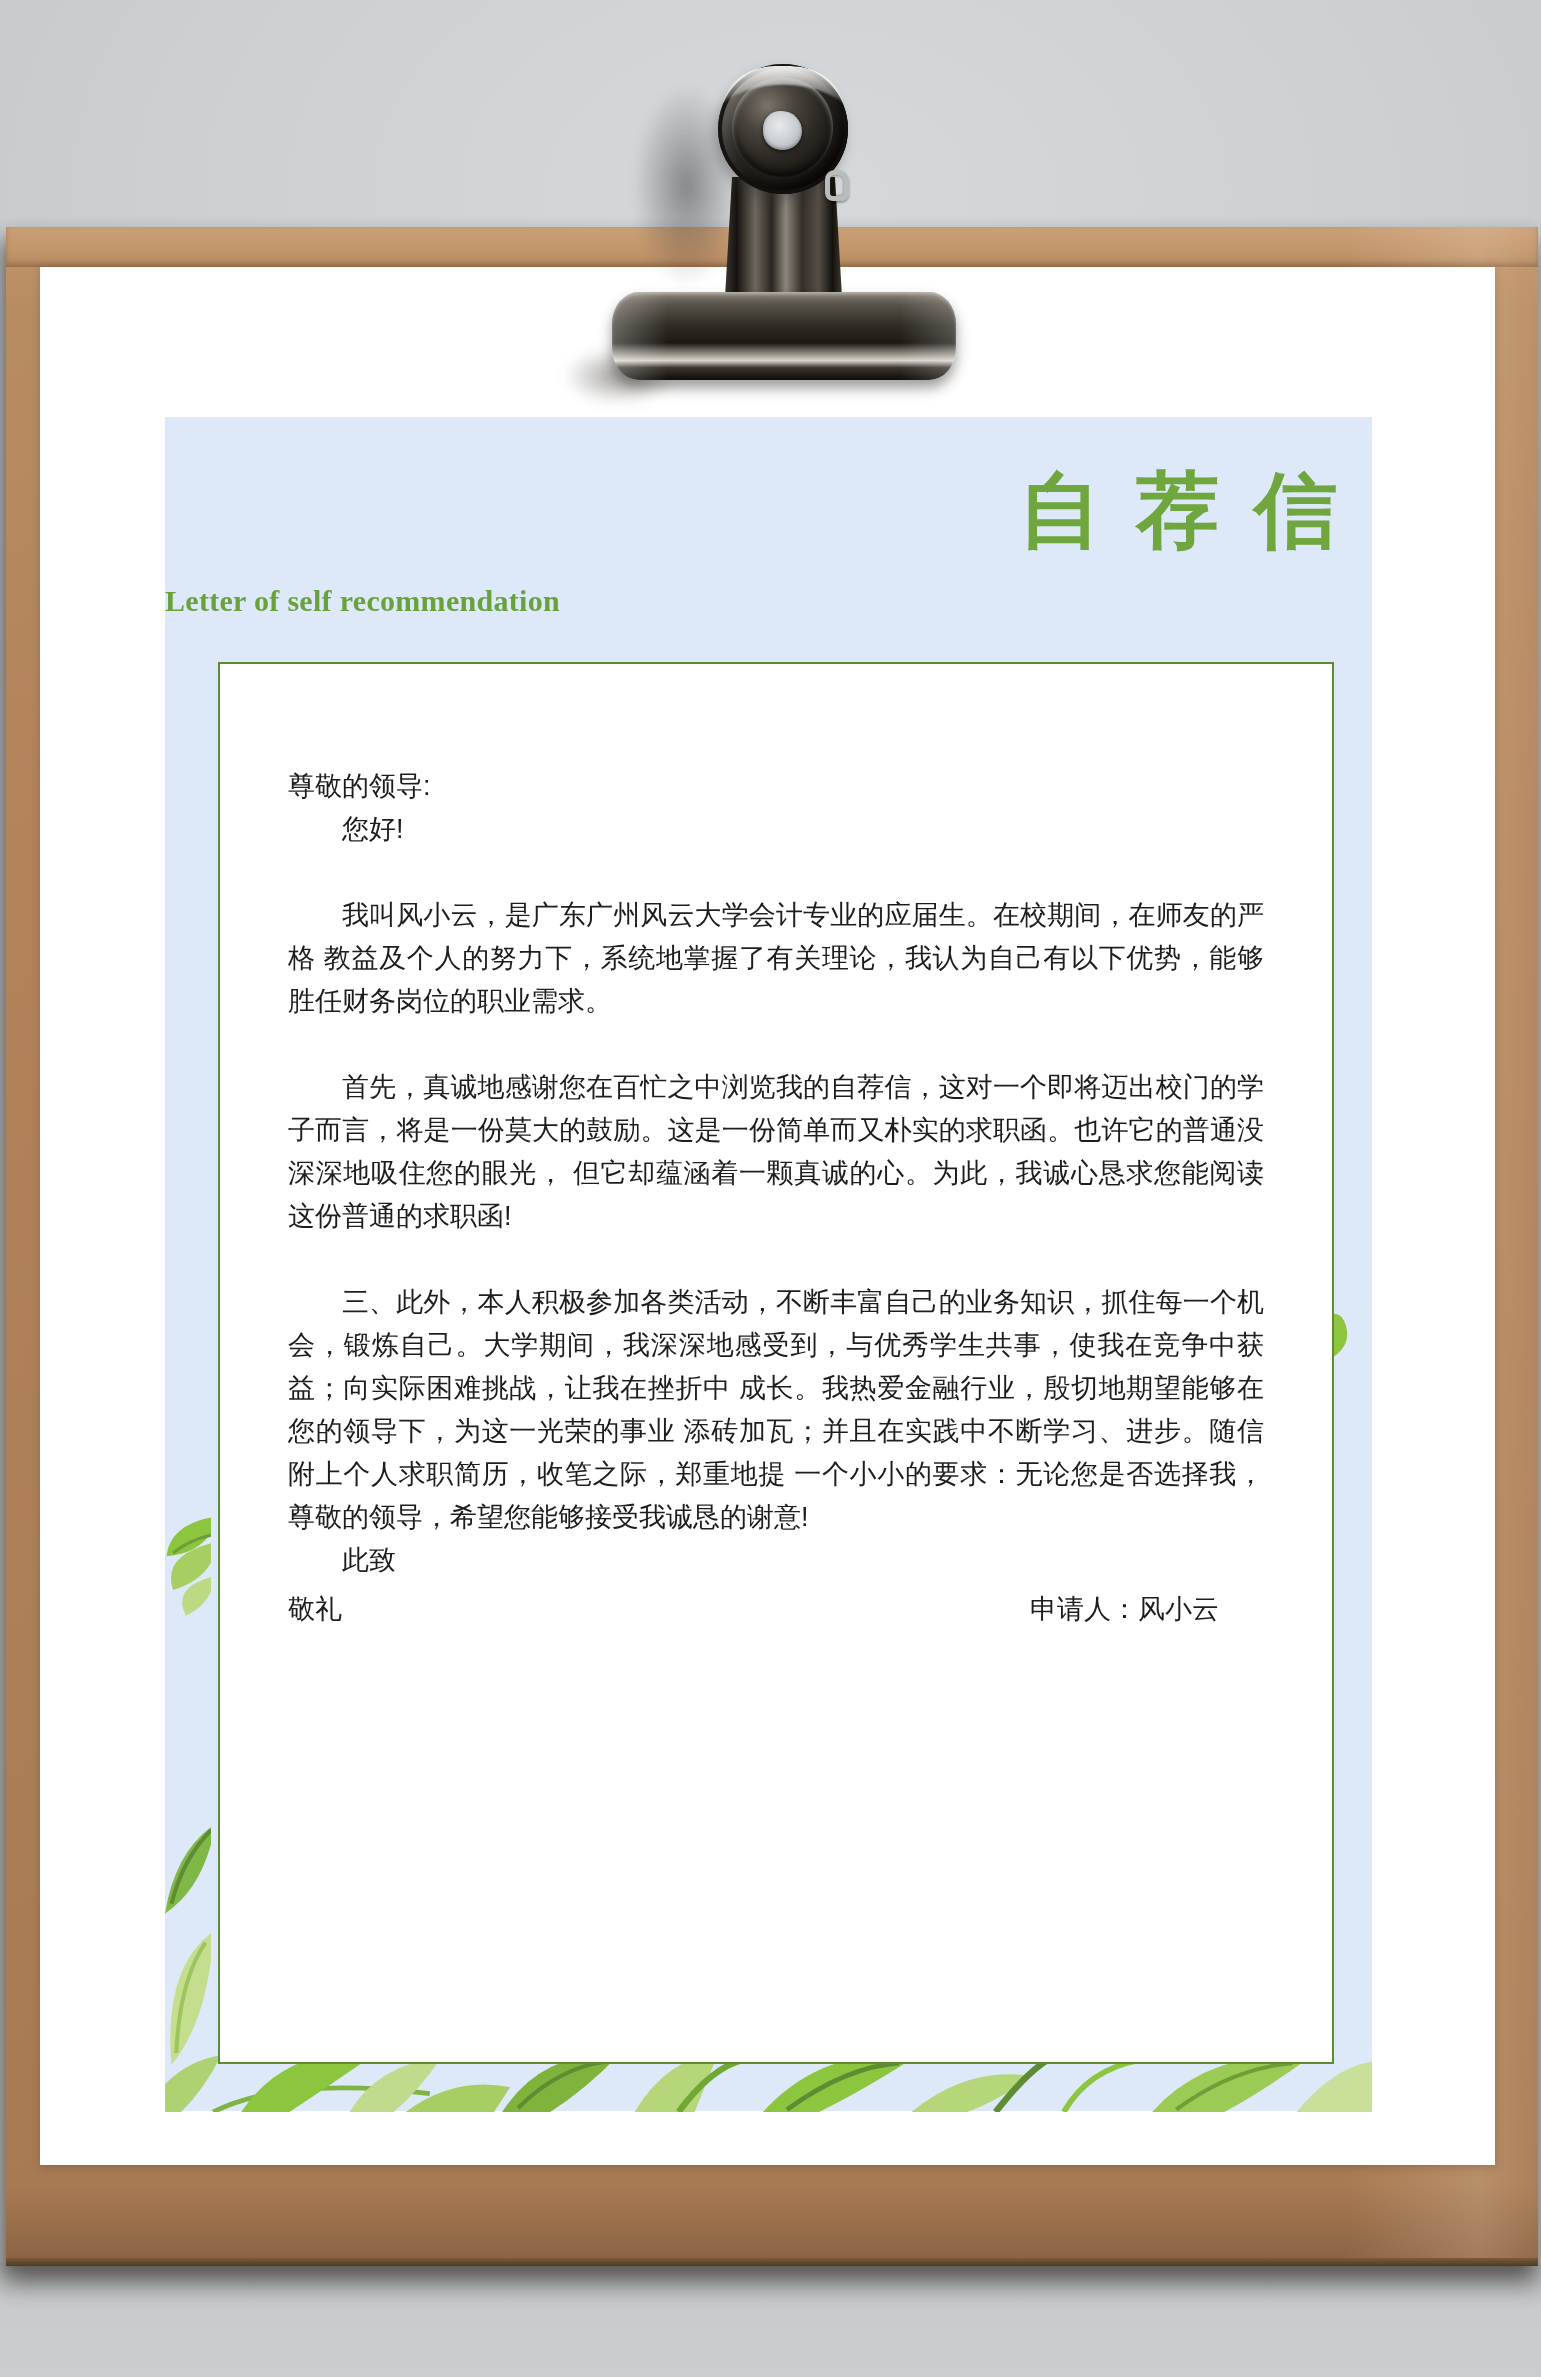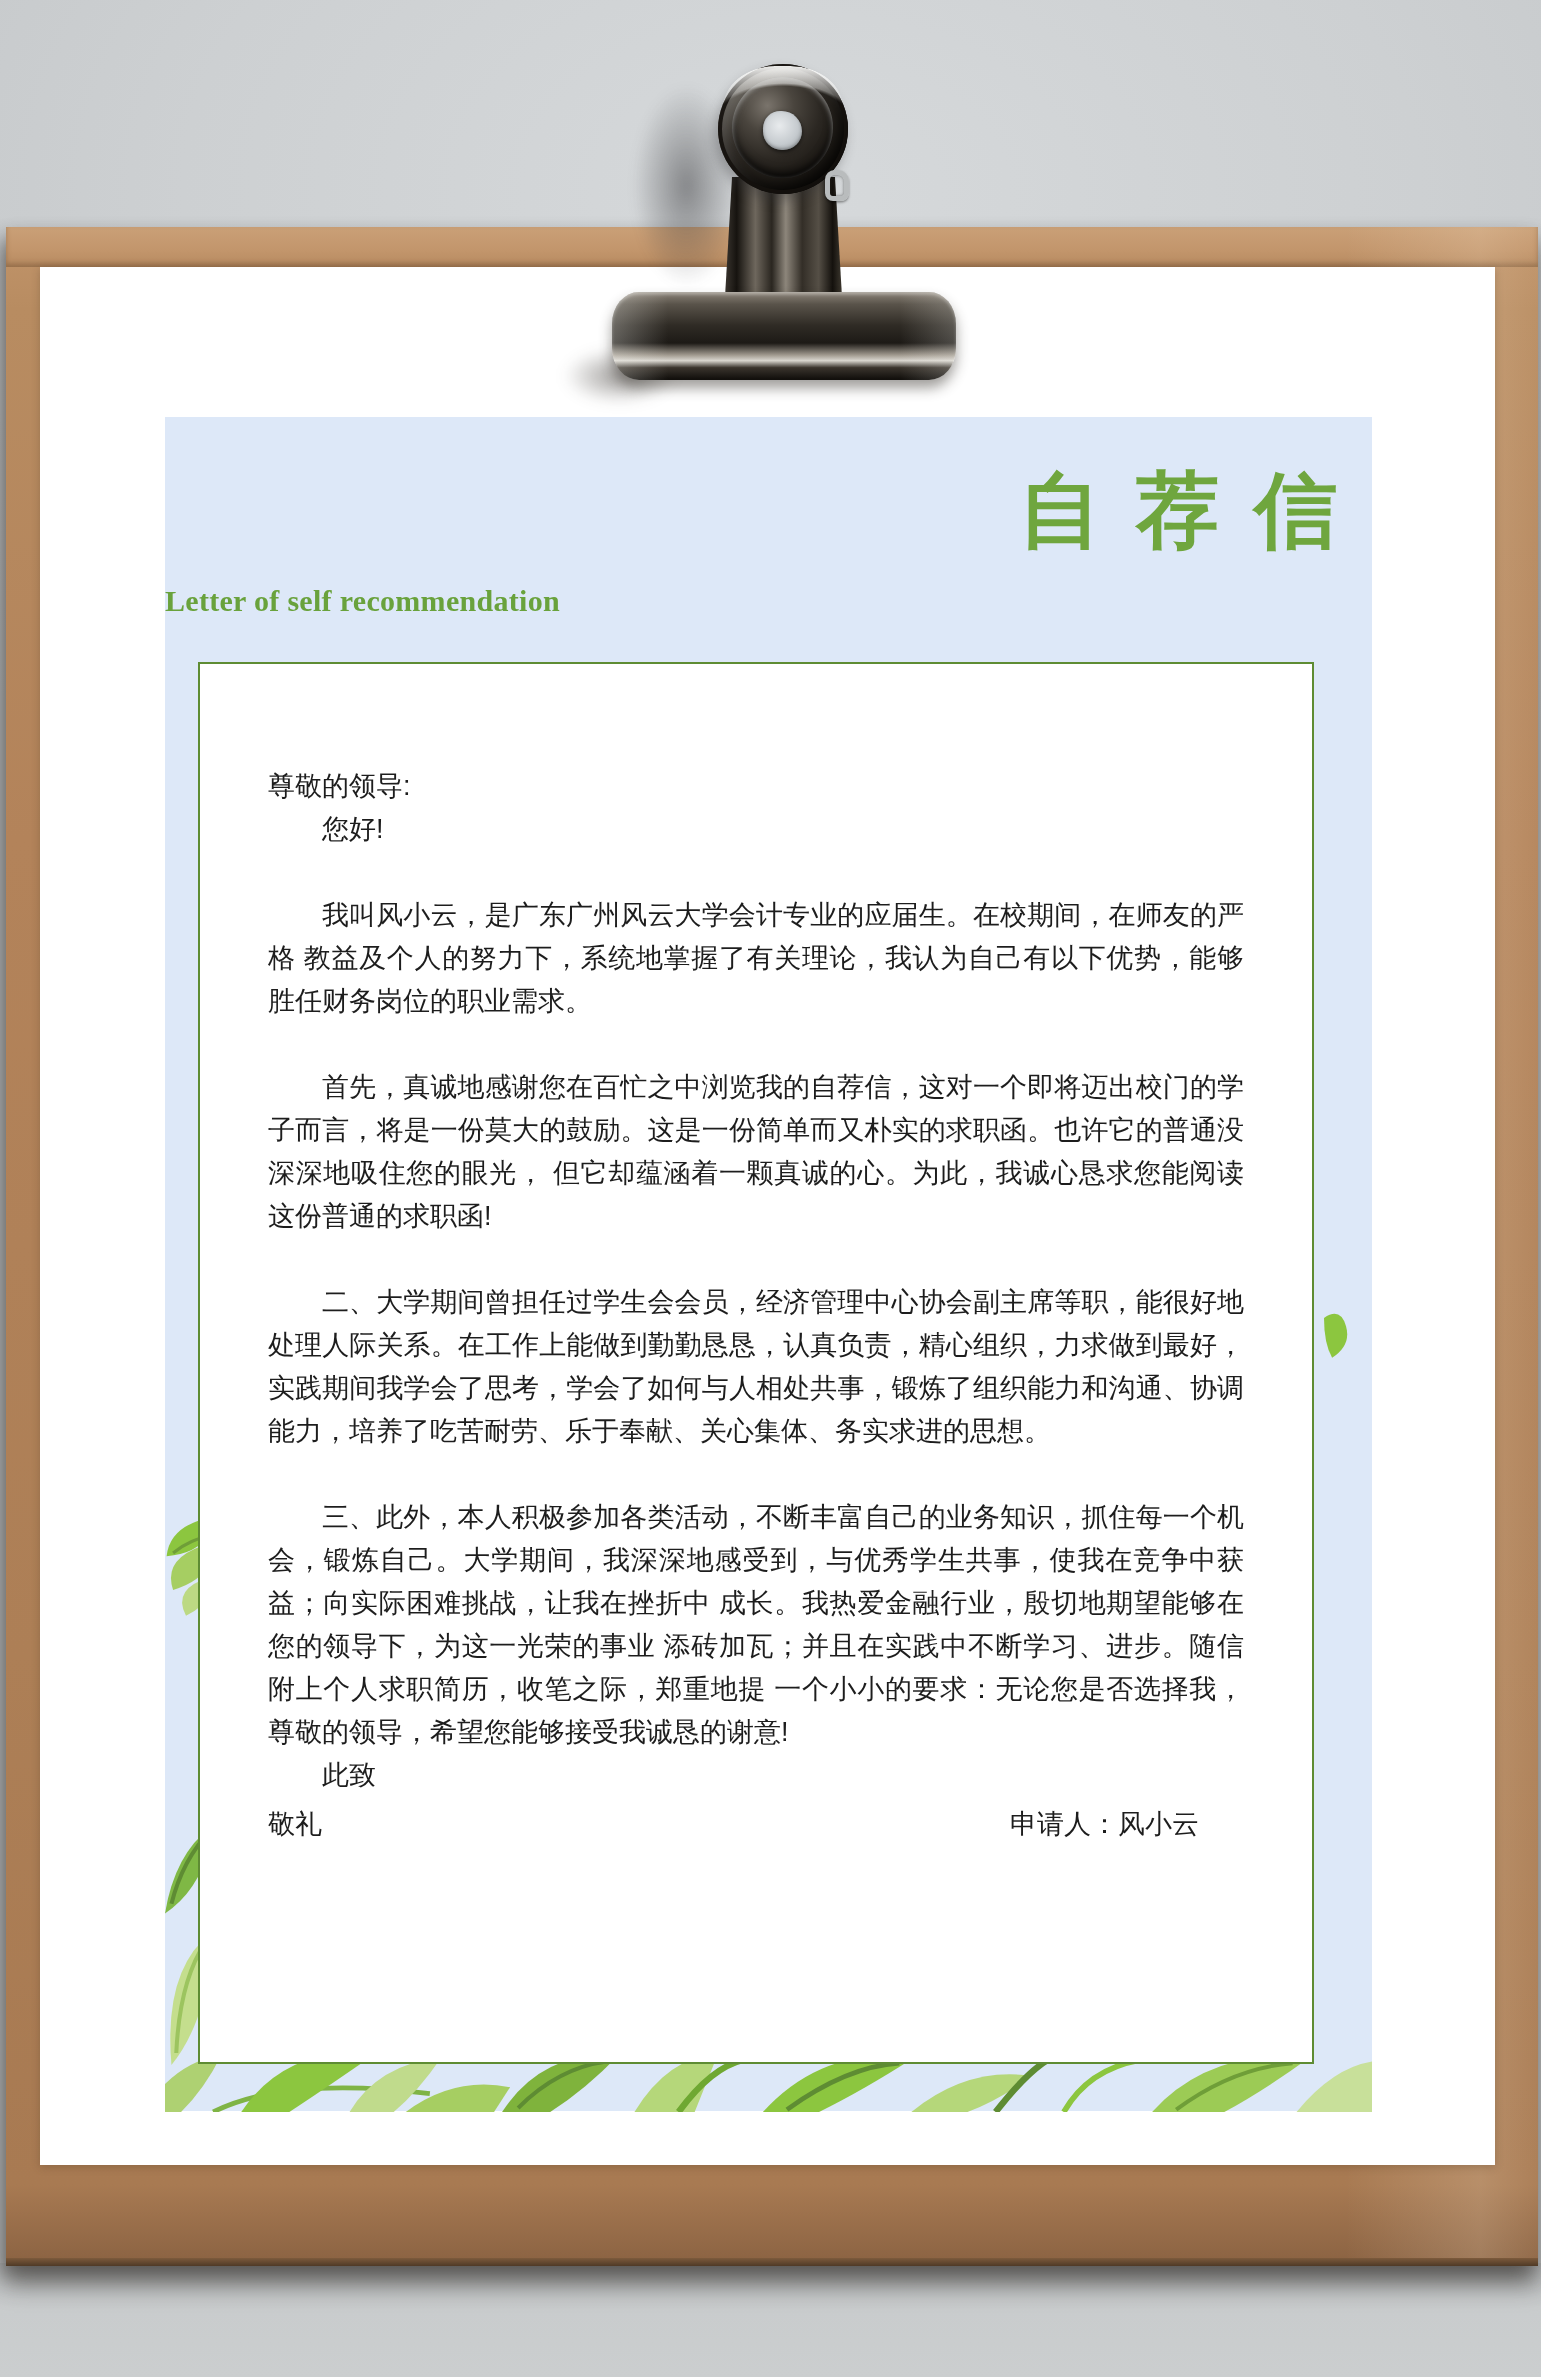--- a/index.html
+++ b/index.html
@@ -65,21 +65,21 @@
   }
   
   .leaf-svg { position:absolute; display:block; }
   .leaves-bottom   { left:165px;  top:2052px; width:1207px; height:60px; }
   .leaf-cluster-left { left:165px; top:1511px; width:46px;  height:108px; }
   .leaf-left-a     { left:165px;  top:1827px; width:46px;  height:112px; }
   .leaf-left-b     { left:165px;  top:1933px; width:46px;  height:132px; }
   .leaf-right-tip  { left:1324px; top:1310px; width:26px;  height:51px; }
   
   .letter-box {
-    position:absolute; left:198px; top:662px; width:1116px; height:1402px;
+    position:absolute; left:218px; top:662px; width:1116px; height:1402px;
     background:#ffffff;
     border:2.4px solid #5e8c33;
   }
   .letter-body {
     position:relative;
     padding:101px 68px 0 68px;
     font-size:27px; line-height:43px; color:#1d1d1d;
     text-align:justify;
   }
   .letter-body p { margin:0; }
@@ -216,21 +216,20 @@
     <path d="M1260,72 Q1330,20 1405,14" stroke="#6f9e38" stroke-width="5" fill="none"></path>
     <path d="M1410,75 Q1455,20 1504,12 L1504,75 Z" fill="#c8e09a"></path>
   </svg>
 
   <div class="letter-box">
     <div class="letter-body">
       <p>尊敬的领导:</p>
       <p class="indent">您好!</p>
       <p class="indent gap">我叫风小云，是广东广州风云大学会计专业的应届生。在校期间，在师友的严格 教益及个人的努力下，系统地掌握了有关理论，我认为自己有以下优势，能够胜任财务岗位的职业需求。</p>
       <p class="indent gap">首先，真诚地感谢您在百忙之中浏览我的自荐信，这对一个即将迈出校门的学子而言，将是一份莫大的鼓励。这是一份简单而又朴实的求职函。也许它的普通没深深地吸住您的眼光， 但它却蕴涵着一颗真诚的心。为此，我诚心恳求您能阅读这份普通的求职函!</p>
-      <p class="indent gap">二、大学期间曾担任过学生会会员，经济管理中心协会副主席等职，能很好地处理人际关系。在工作上能做到勤勤恳恳，认真负责，精心组织，力求做到最好，实践期间我学会了思考，学会了如何与人相处共事，锻炼了组织能力和沟通、协调能力，培养了吃苦耐劳、乐于奉献、关心集体、务实求进的思想。</p>
       <p class="indent gap">三、此外，本人积极参加各类活动，不断丰富自己的业务知识，抓住每一个机会，锻炼自己。大学期间，我深深地感受到，与优秀学生共事，使我在竞争中获益；向实际困难挑战，让我在挫折中 成长。我热爱金融行业，殷切地期望能够在您的领导下，为这一光荣的事业 添砖加瓦；并且在实践中不断学习、进步。随信附上个人求职简历，收笔之际，郑重地提 一个小小的要求：无论您是否选择我，尊敬的领导，希望您能够接受我诚恳的谢意!</p>
       <p class="indent close-row">此致</p>
       <div class="salute-row">
         <span>敬礼</span>
         <span class="sig-applicant">申请人：风小云</span>
       </div>
     </div>
   </div>
 
   <div class="clip-wall-shadow"></div>

